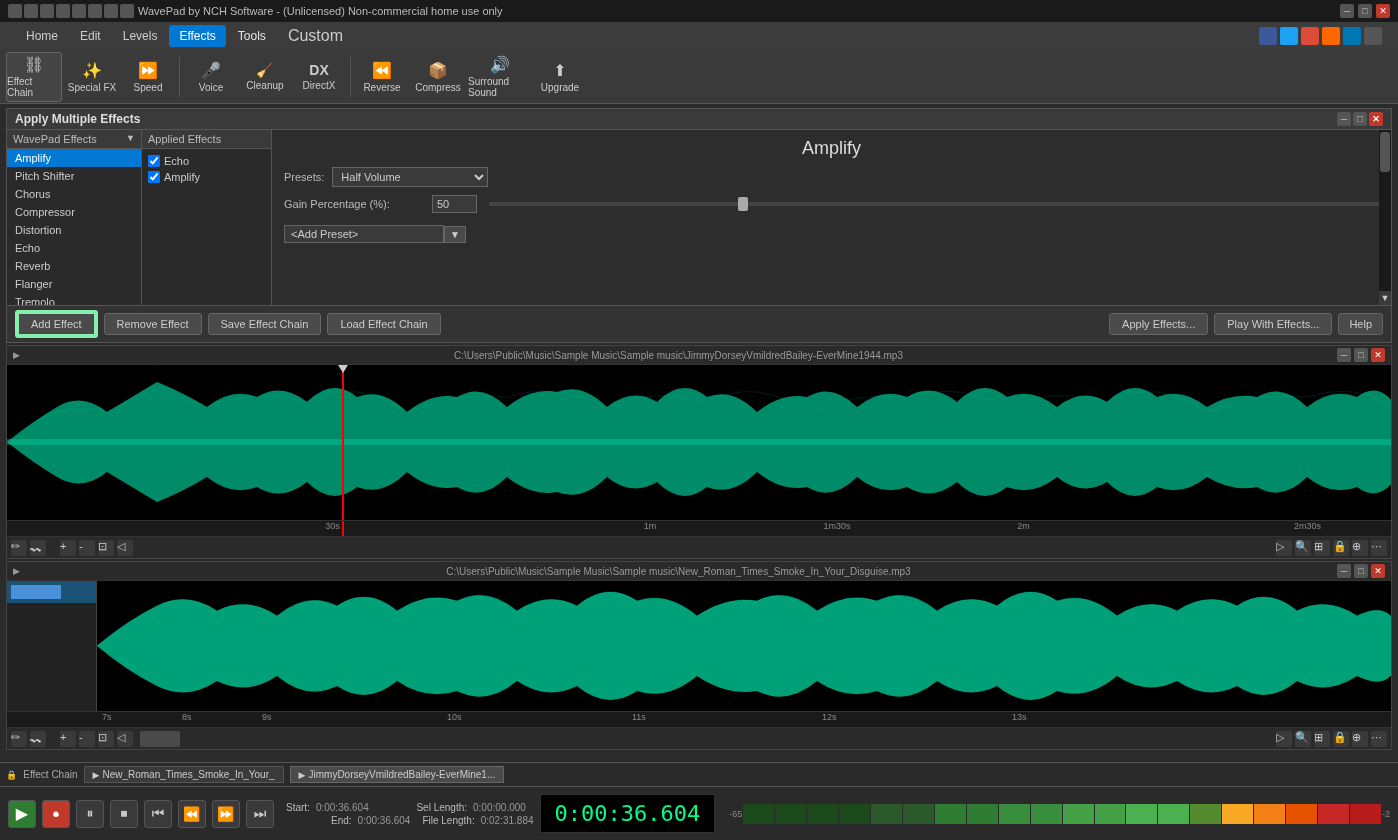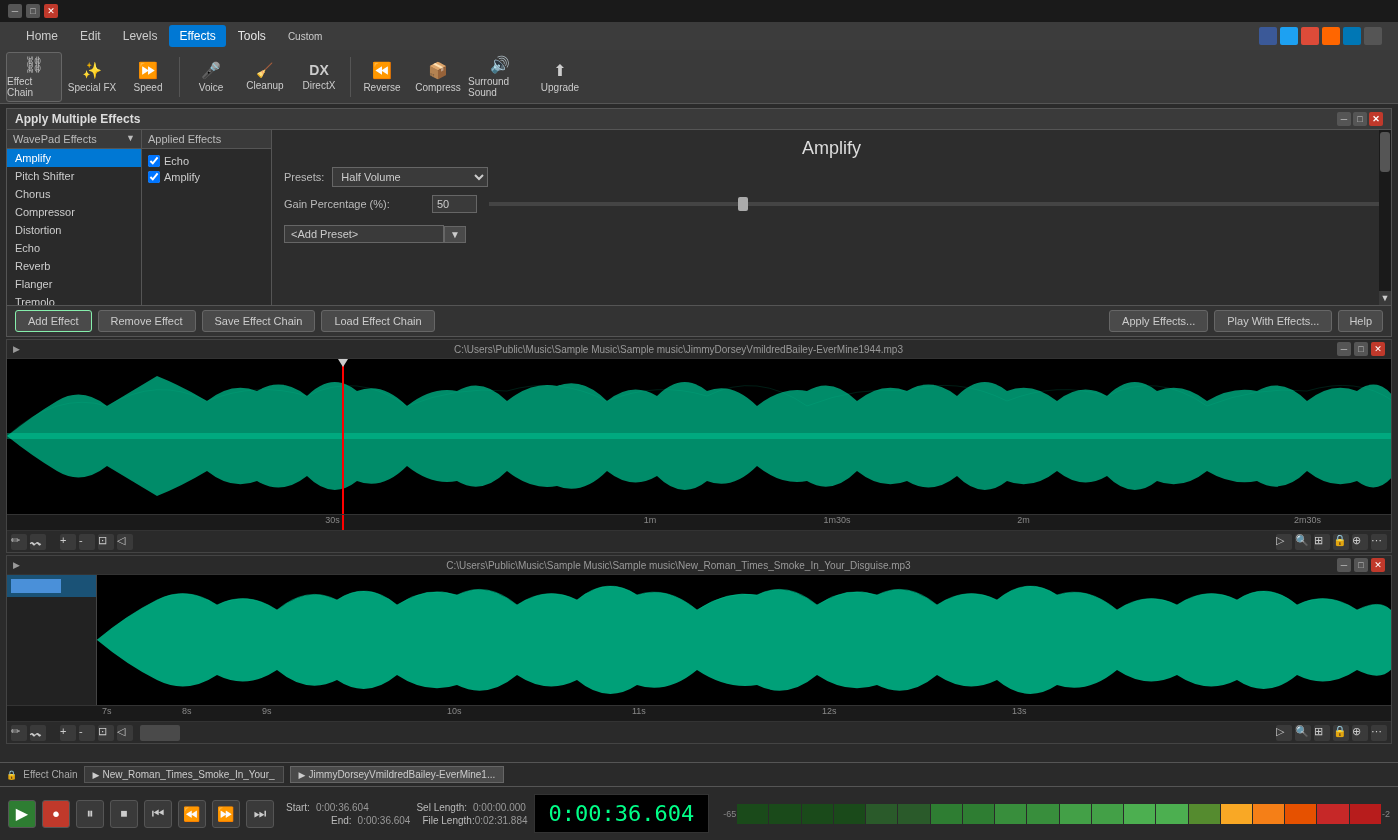--- a/index.html
+++ b/index.html
@@ -7,34 +7,47 @@
 
     
     ::-webkit-scrollbar { width: 8px; height: 8px; }
     ::-webkit-scrollbar-track { background: #1a1a1a; }
     ::-webkit-scrollbar-thumb { background: #555; border-radius: 4px; }
   </style>
 </head>
 <body>
 
 <div style="background:#1a1a1a; height:22px; display:flex; align-items:center; justify-content:space-between; padding:0 8px;">
+  <div style="display:flex; align-items:center; gap:4px;">
+    <div style="display:flex; gap:2px;">
+      <span style="width:14px;height:14px;background:#555;border-radius:2px;display:inline-block;"></span>
+      <span style="width:14px;height:14px;background:#555;border-radius:2px;display:inline-block;"></span>
+      <span style="width:14px;height:14px;background:#555;border-radius:2px;display:inline-block;"></span>
+      <span style="width:14px;height:14px;background:#555;border-radius:2px;display:inline-block;"></span>
+      <span style="width:14px;height:14px;background:#555;border-radius:2px;display:inline-block;"></span>
+      <span style="width:14px;height:14px;background:#555;border-radius:2px;display:inline-block;"></span>
+      <span style="width:14px;height:14px;background:#555;border-radius:2px;display:inline-block;"></span>
+      <span style="width:14px;height:14px;background:#555;border-radius:2px;display:inline-block;"></span>
+    </div>
+    <span style="color:#bbb;font-size:11px;">WavePad by NCH Software - (Unlicensed) Non-commercial home use only</span>
+  </div>
   <div style="display:flex; gap:4px;">
     <div style="width:14px;height:14px;background:#555;border-radius:2px;display:flex;align-items:center;justify-content:center;cursor:pointer;color:#ccc;font-size:9px;">─</div>
     <div style="width:14px;height:14px;background:#555;border-radius:2px;display:flex;align-items:center;justify-content:center;cursor:pointer;color:#ccc;font-size:9px;">□</div>
     <div style="width:14px;height:14px;background:#c0392b;border-radius:2px;display:flex;align-items:center;justify-content:center;cursor:pointer;color:white;font-size:9px;">✕</div>
   </div>
 </div>
 
 <div style="background:#3c3c3c; height:28px; display:flex; align-items:center; padding:0 16px; gap:2px;">
   <div style="padding:4px 10px;cursor:pointer;color:#ccc;border-radius:3px;font-size:12px;">Home</div>
   <div style="padding:4px 10px;cursor:pointer;color:#ccc;border-radius:3px;font-size:12px;">Edit</div>
   <div style="padding:4px 10px;cursor:pointer;color:#ccc;border-radius:3px;font-size:12px;">Levels</div>
   <div style="padding:4px 10px;cursor:pointer;color:white;border-radius:3px;font-size:12px;background:#0078d4;">Effects</div>
   <div style="padding:4px 10px;cursor:pointer;color:#e5e5e5;border-radius:3px;font-size:12px;">Tools</div>
-  <div style="padding:4px 10px;cursor:pointer;color:#ccc;border-radius:3px;font-size:10px;">Custom</div>
+  <div style="padding:4px 10px;cursor:pointer;color:#ccc;border-radius:3px;font-size:16px;">Custom</div>
   <div style="margin-left:auto;display:flex;gap:3px;">
     <span style="width:18px;height:18px;background:#3b5998;border-radius:2px;"></span>
     <span style="width:18px;height:18px;background:#1da1f2;border-radius:2px;"></span>
     <span style="width:18px;height:18px;background:#dd4b39;border-radius:2px;"></span>
     <span style="width:18px;height:18px;background:#ff6600;border-radius:2px;"></span>
     <span style="width:18px;height:18px;background:#0077b5;border-radius:2px;"></span>
     <span style="width:18px;height:18px;background:#555;border-radius:2px;"></span>
   </div>
 </div>
 
@@ -158,21 +171,21 @@
       </div>
 
       <div style="display:flex;align-items:center;margin-top:4px;">
         <input type="text" style="background: rgb(58, 58, 58); color: rgb(204, 204, 204); border: 1px solid rgb(102, 102, 102); padding: 2px 6px; font-size: 11px; width: 160px;" value="&lt;Add Preset&gt;">
         <button style="background:#4a4a4a;color:#ccc;border:1px solid #666;padding:2px 5px;cursor:pointer;font-size:10px;">▼</button>
       </div>
     </div>
   </div>
 
   <div style="background:#333;border-top:1px solid #555;padding:4px 8px;display:flex;align-items:center;gap:6px;">
-    <button style="background:#4a4a4a;color:#ccc;border:1px solid #86efac;padding:4px 12px;cursor:pointer;border-radius:3px;font-size:11px;">Add Effect</button>
+    <button style="background:#4a4a4a;color:#ccc;border:4px solid #86efac;padding:4px 12px;cursor:pointer;border-radius:3px;font-size:11px;">Add Effect</button>
     <button style="background:#4a4a4a;color:#ccc;border:1px solid #666;padding:4px 12px;cursor:pointer;border-radius:3px;font-size:11px;">Remove Effect</button>
     <button style="background:#4a4a4a;color:#ccc;border:1px solid #666;padding:4px 12px;cursor:pointer;border-radius:3px;font-size:11px;">Save Effect Chain</button>
     <button style="background:#4a4a4a;color:#ccc;border:1px solid #666;padding:4px 12px;cursor:pointer;border-radius:3px;font-size:11px;">Load Effect Chain</button>
     <div style="flex:1;"></div>
     <button style="background:#4a4a4a;color:#ccc;border:1px solid #666;padding:4px 12px;cursor:pointer;border-radius:3px;font-size:11px;">Apply Effects...</button>
     <button style="background:#4a4a4a;color:#ccc;border:1px solid #666;padding:4px 12px;cursor:pointer;border-radius:3px;font-size:11px;">Play With Effects...</button>
     <button style="background:#4a4a4a;color:#ccc;border:1px solid #666;padding:4px 10px;cursor:pointer;border-radius:3px;font-size:11px;">Help</button>
   </div>
 </div>
 
@@ -333,21 +346,21 @@
     <div style="display:flex;gap:6px;margin-left:45px;">
       <span style="color:#bbb;">End:</span>
       <span>0:00:36.604</span>
     </div>
   </div>
   <div style="display:flex;flex-direction:column;gap:2px;font-size:10px;color:#999;">
     <div style="display:flex;gap:6px;">
       <span style="color:#bbb;">Sel Length:</span>
       <span>0:00:00.000</span>
     </div>
-    <div style="display:flex;padding-left:6px;">
+    <div style="display:flex;gap:6px;padding-left:6px;">
       <span style="color:#bbb;">File Length:</span>
       <span>0:02:31.884</span>
     </div>
   </div>
 
   <div style="background:#000;color:#00ff88;font-size:22px;font-family:monospace;padding:6px 14px;border:1px solid #333;min-width:160px;text-align:center;">0:00:36.604</div>
 
   <div style="flex:1;display:flex;align-items:center;gap:1px;margin-left:8px;overflow:hidden;">
     <span style="font-size:9px;color:#888;">-65</span>
     <div style="flex:1;height:20px;display:flex;gap:1px;">

